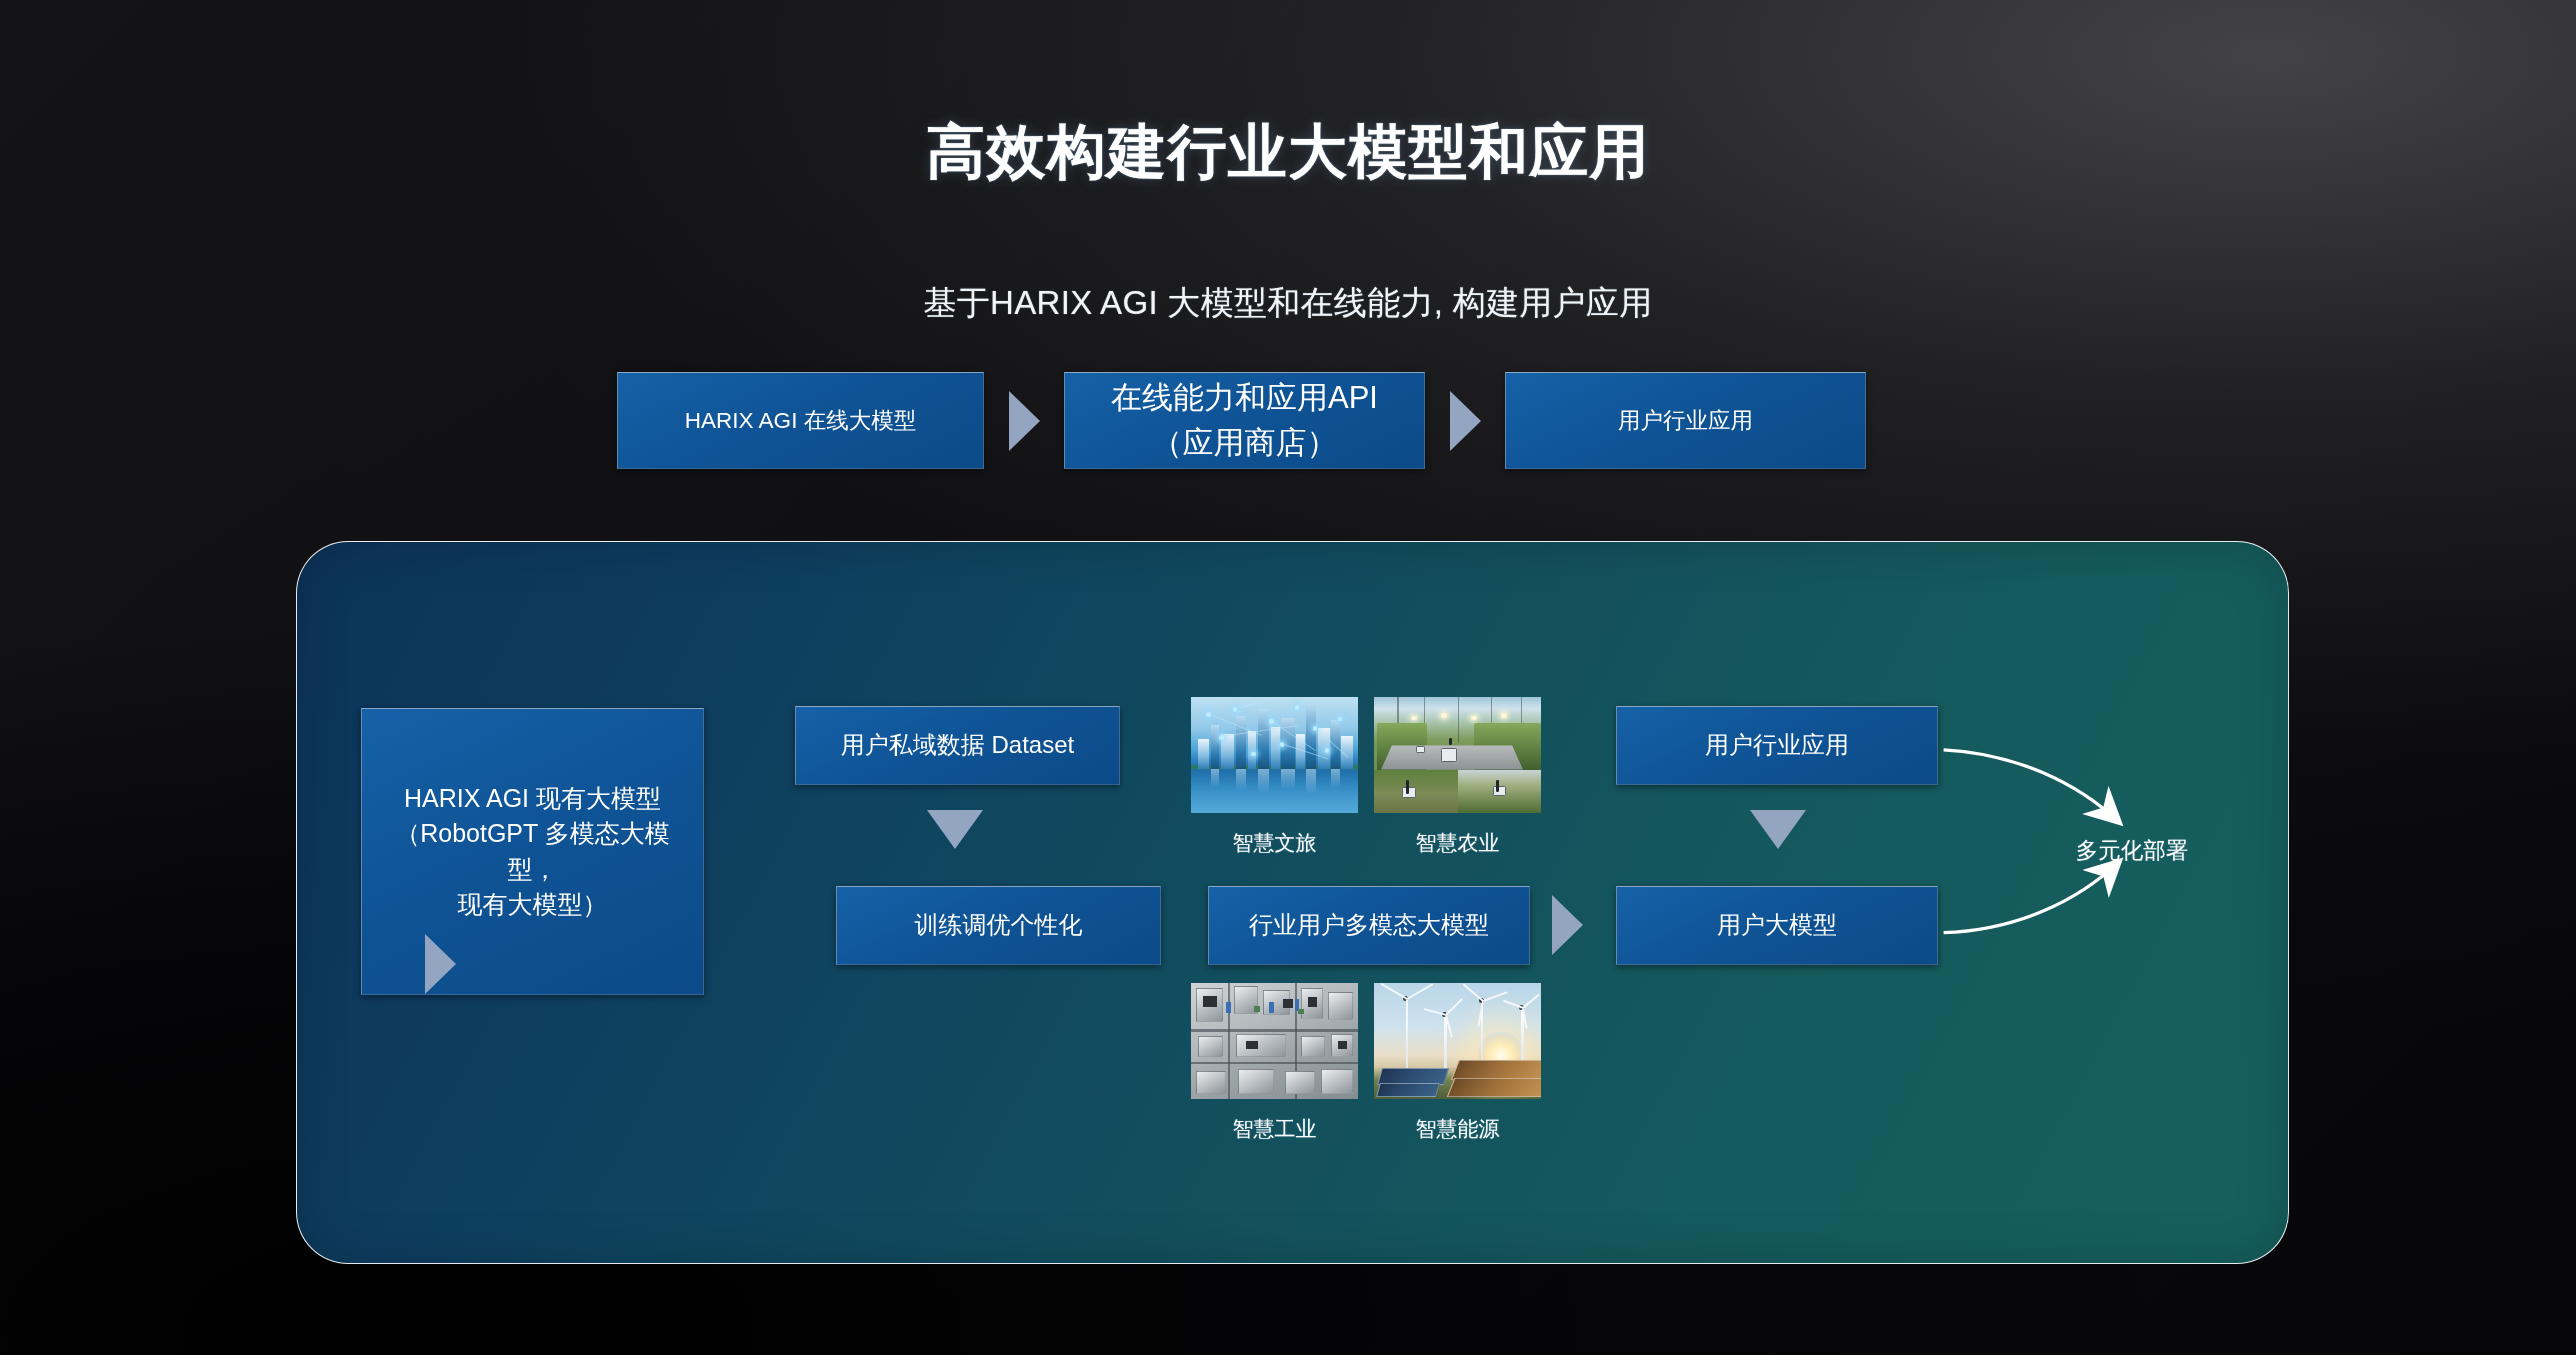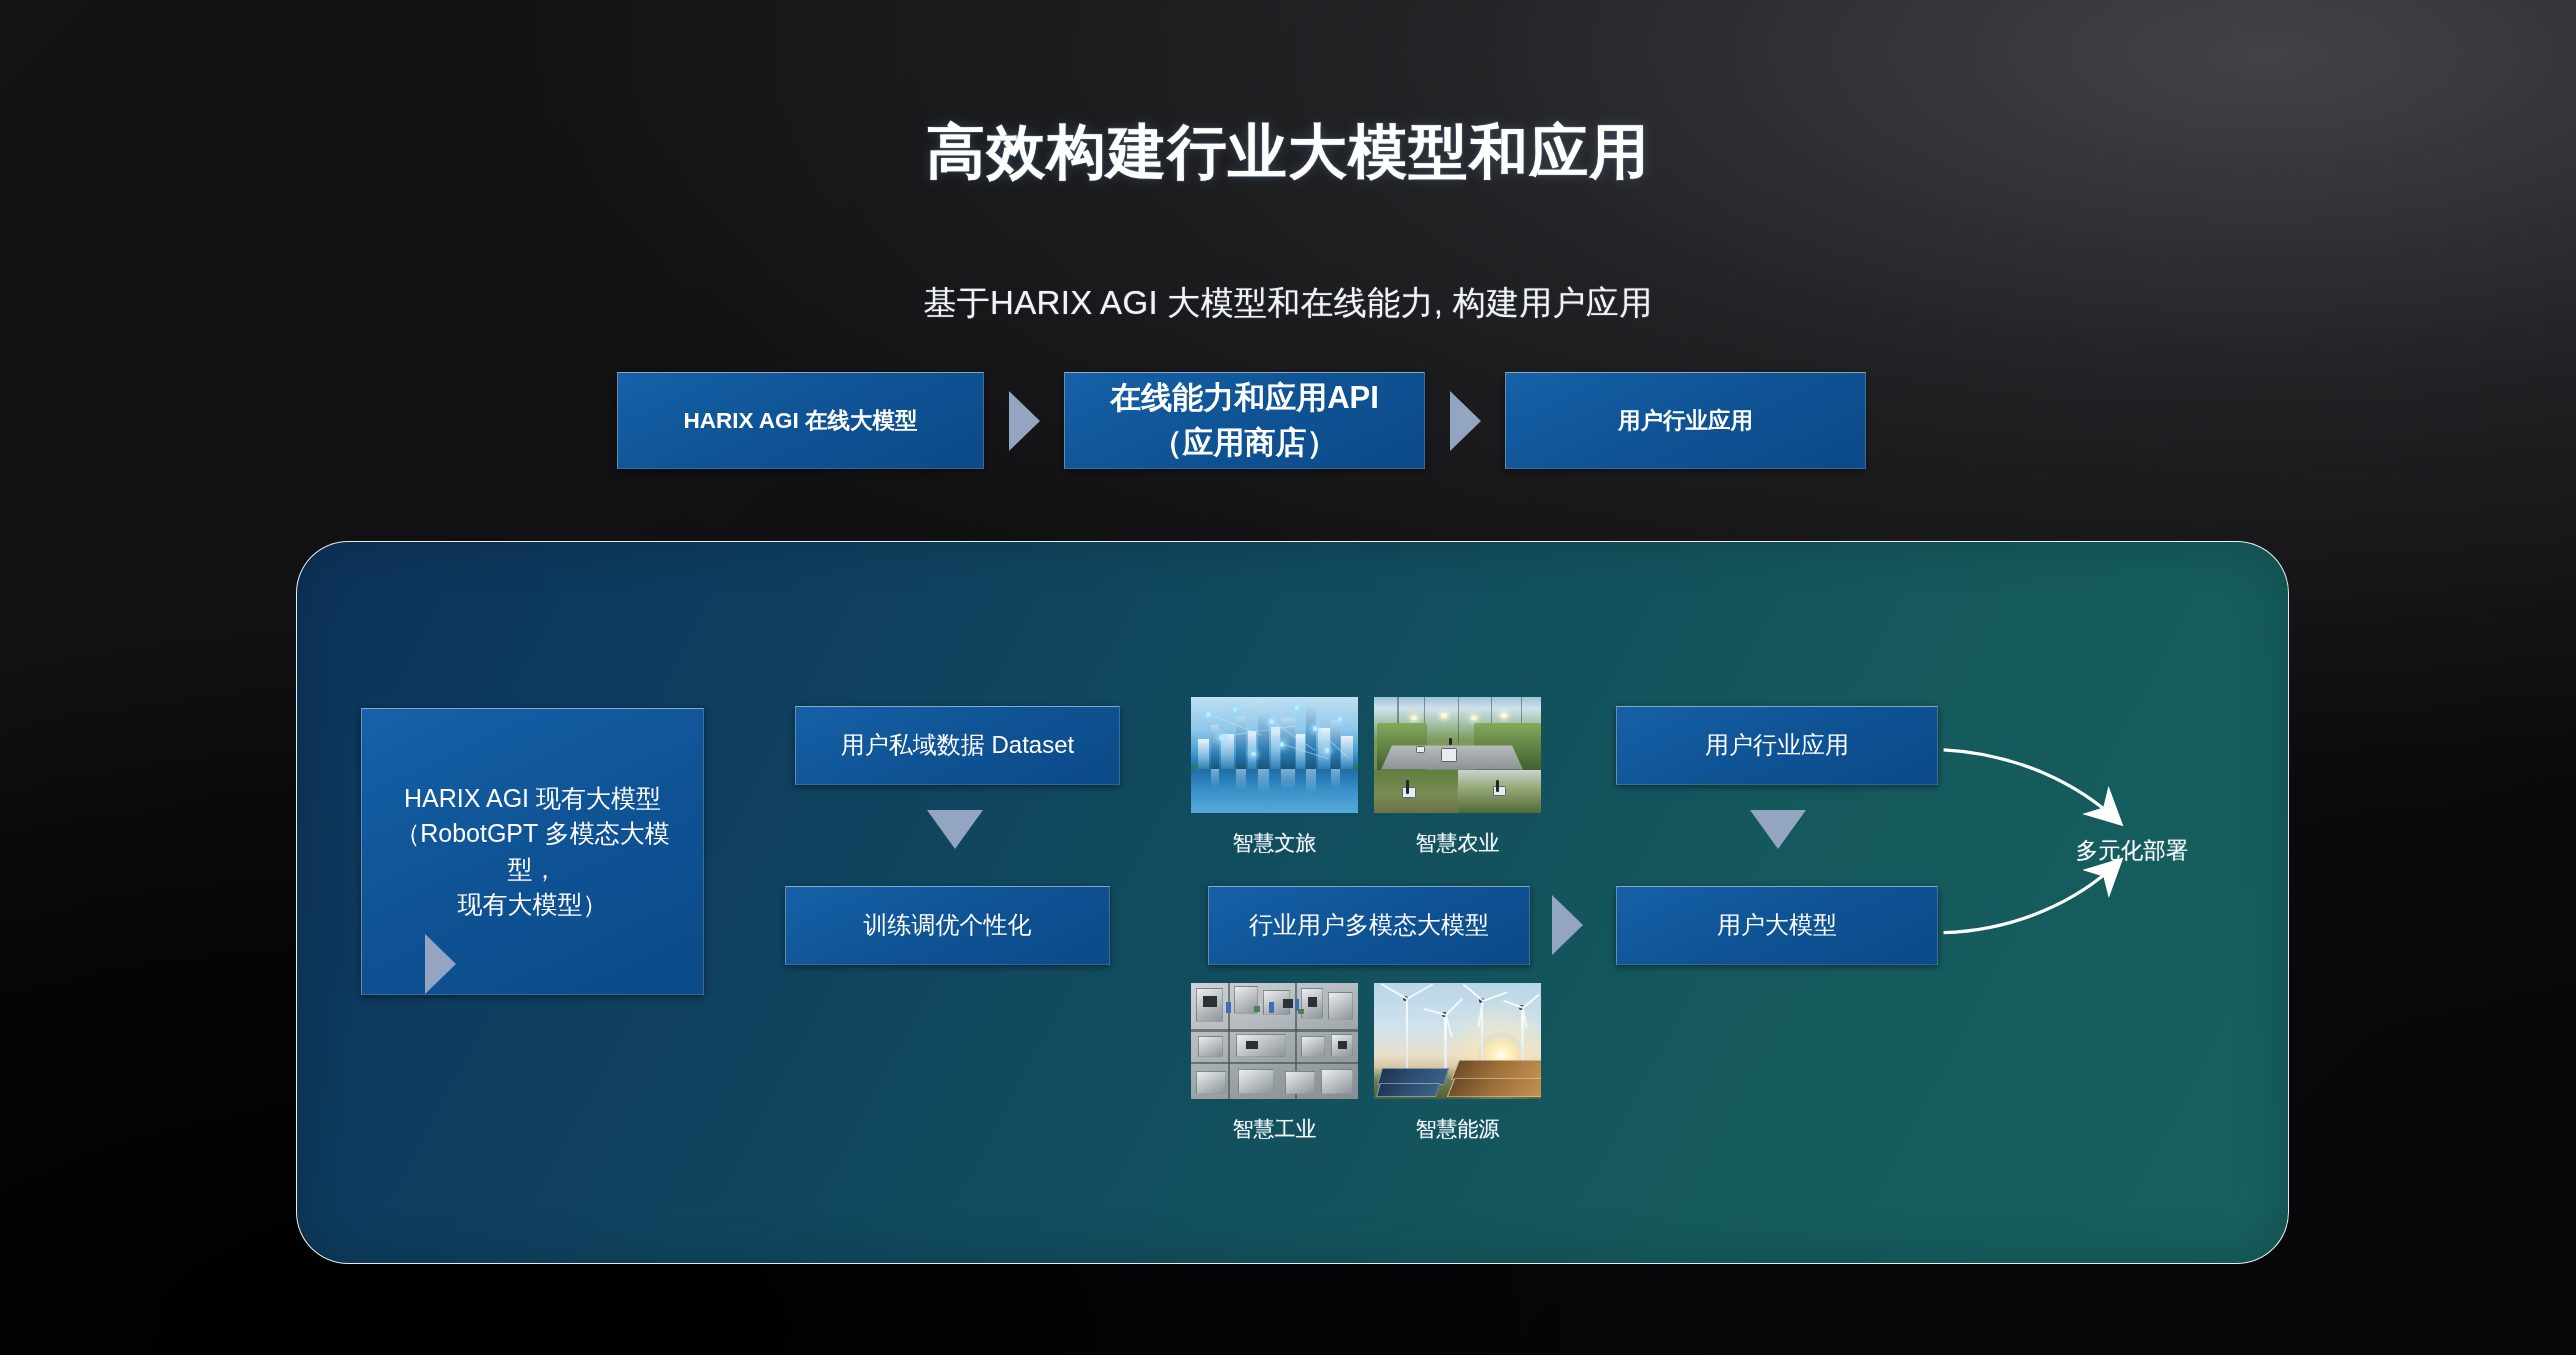--- a/index.html
+++ b/index.html
@@ -39,21 +39,20 @@
     font-weight:400;
     color:#f2f4f7;
     letter-spacing:0.3px;
     text-shadow:0 0 1.3px rgba(170,205,235,0.6);
   }
 
   .flow-row {
     position:absolute;
     display:flex;
     align-items:center;
-    font-weight:bold;
   }
 
   .box {
     background:linear-gradient(155deg, #1661a8 0%, #0f5496 45%, #0c4a88 100%);
     border-top:1.3px solid rgba(215,222,230,0.62);
     border-left:1.3px solid rgba(200,208,218,0.48);
     border-right:1.3px solid rgba(120,132,146,0.45);
     border-bottom:1.3px solid rgba(108,120,134,0.45);
     box-shadow:0 1.9px 6.4px rgba(0,0,0,0.45);
     display:flex;
@@ -129,21 +128,21 @@
   
   #box-dataset {
     position:absolute; left:795px; top:706px;
     width:325px; height:79px;
     font-size:24px;
   }
   #arrow-col2 {
     position:absolute; left:927px; top:810px;
   }
   #box-train {
-    position:absolute; left:785px; top:886px;
+    position:absolute; left:836px; top:886px;
     width:325px; height:79px;
     font-size:24px;
   }
 
   
   .tile {
     position:absolute;
     width:167px; height:116px;
     overflow:hidden;
     background:#2b3b45;

